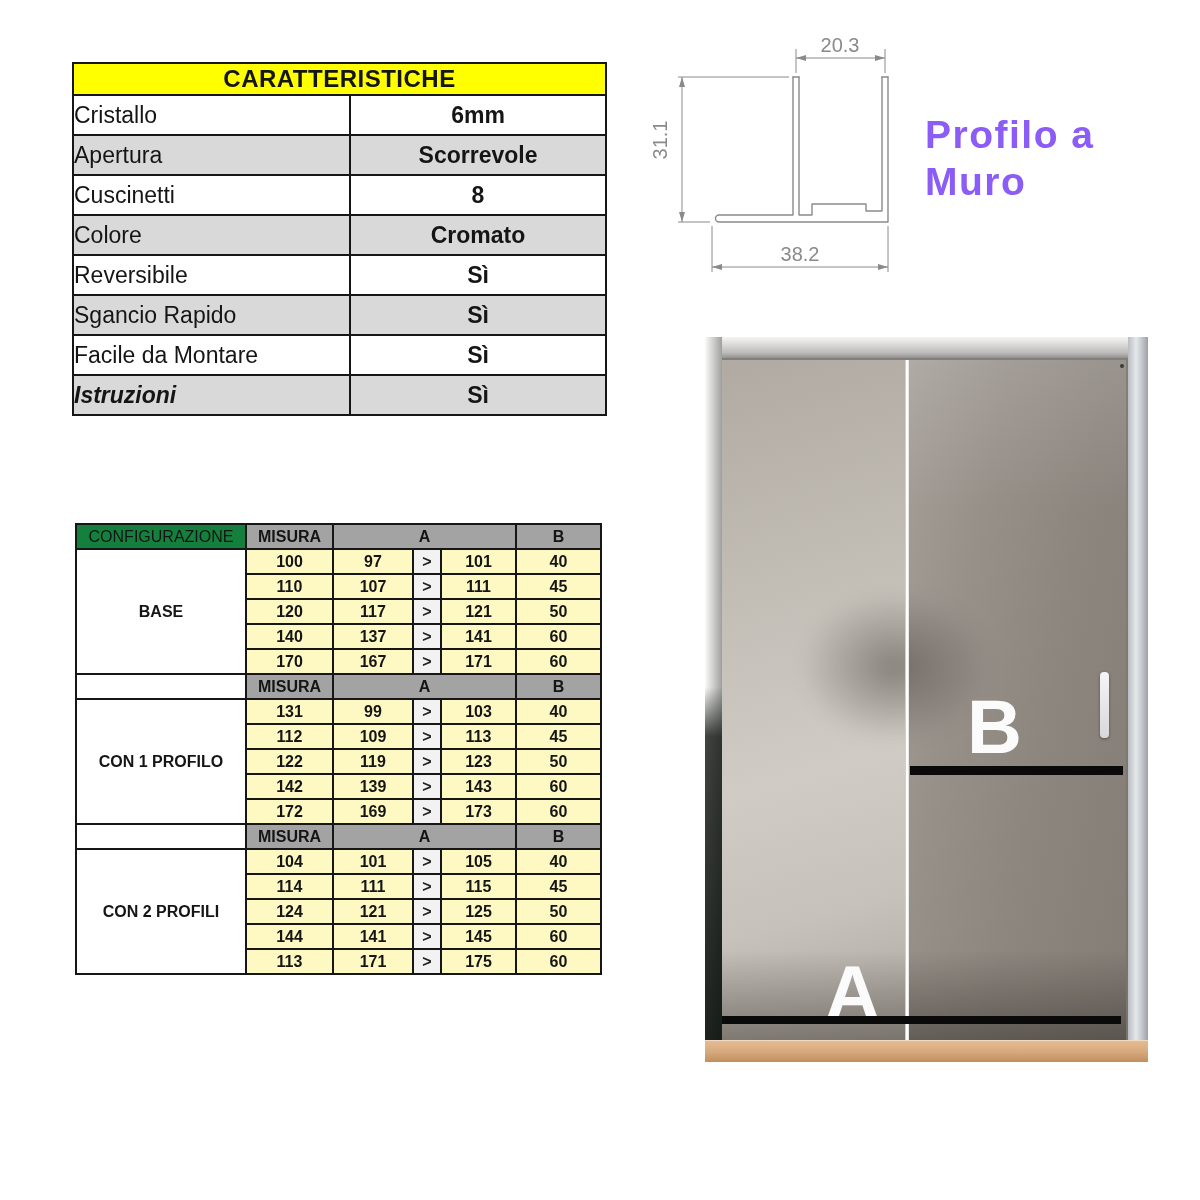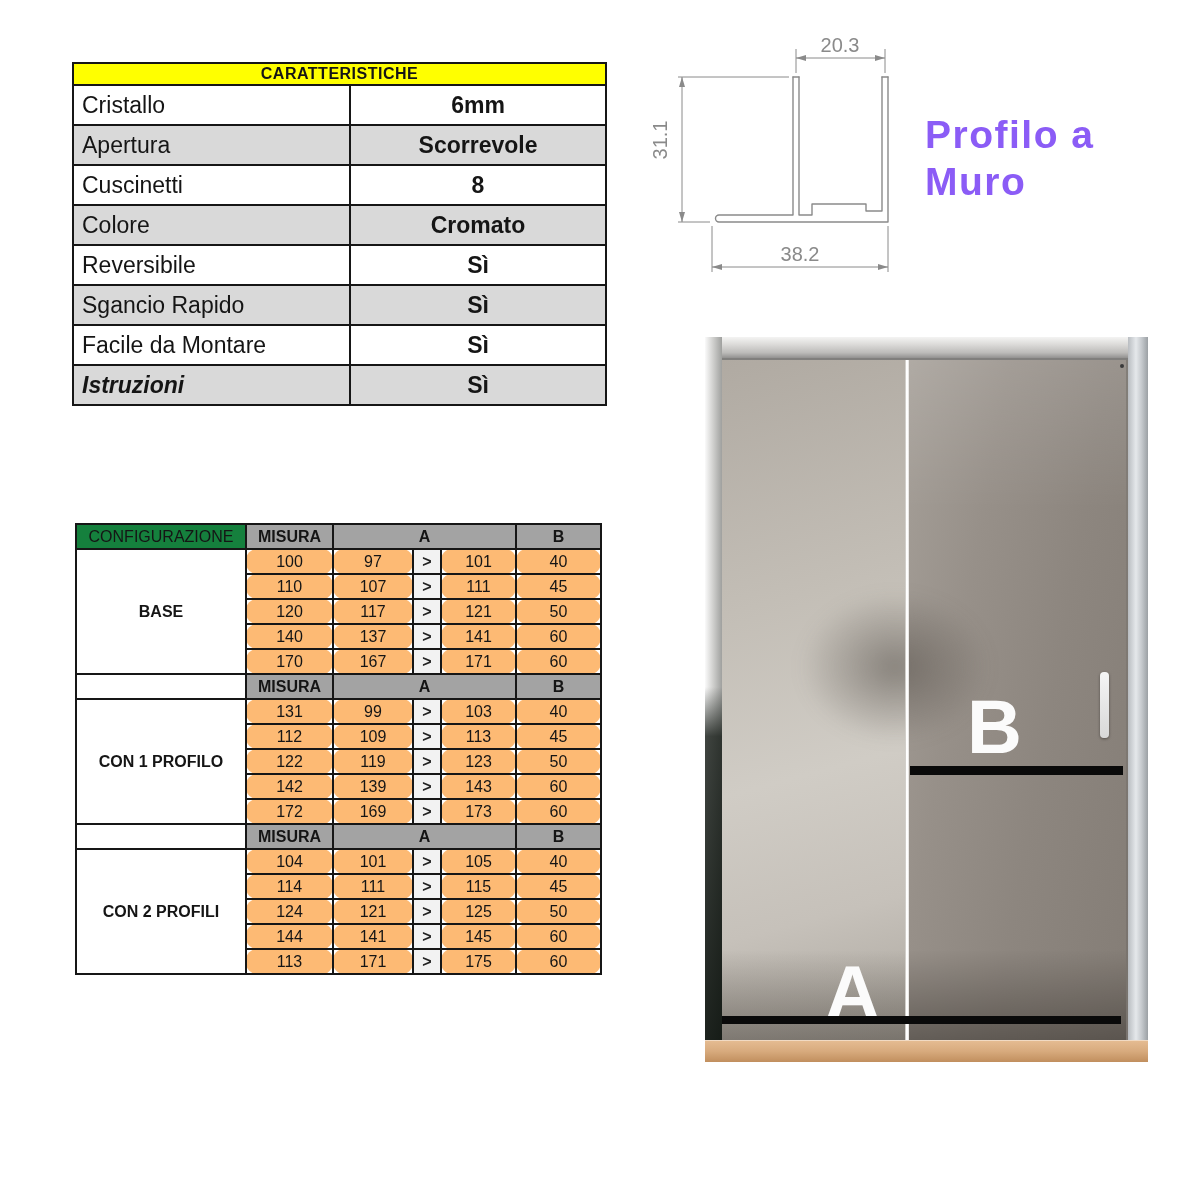--- a/index.html
+++ b/index.html
@@ -2,41 +2,41 @@
 <html><head>
 <meta charset="utf-8">
 <style>
   html,body{margin:0;padding:0;background:#fff;}
   #canvas{position:relative;width:1200px;height:1200px;background:#ffffff;overflow:hidden;
           font-family:"Liberation Sans",sans-serif;color:#151515;}
 
   
   .char-table{position:absolute;left:72px;top:62px;width:533px;border-collapse:collapse;table-layout:fixed;}
   .char-table td,.char-table th{border:2px solid #161616;box-sizing:border-box;}
-  .char-title{height:20px;background:#ffff00;font-weight:700;font-size:16px;text-align:center;letter-spacing:.5px;}
+  .char-title{height:20px;background:#ffff00;font-weight:700;font-size:24px;text-align:center;letter-spacing:.5px;}
   .char-table td{height:40px;font-size:23px;}
-  .char-label{padding-left:8px;text-align:left;font-weight:400;}
+  .char-label{padding-left:0;text-align:left;font-weight:400;}
   .char-value{text-align:center;font-weight:700;}
   .char-table tr:nth-child(3) td,.char-table tr:nth-child(5) td,
   .char-table tr:nth-child(7) td,.char-table tr:nth-child(9) td{background:#d9d9d9;}
   .char-table tr:nth-child(9) .char-label{font-style:italic;font-weight:600;}
 
   
   .drawing{position:absolute;left:648px;top:24px;width:265px;height:258px;}
   .caption{position:absolute;left:925px;top:112px;width:212px;text-align:left;
            font-size:39px;font-weight:600;letter-spacing:1.5px;line-height:1.2;color:#8b5cf6;}
 
   
   .cfg-table{position:absolute;left:75px;top:523px;width:525px;border-collapse:collapse;table-layout:fixed;}
   .cfg-table td,.cfg-table th{border:2px solid #161616;box-sizing:border-box;height:25px;padding:0;
                               font-size:16px;text-align:center;vertical-align:middle;}
   .cfg-head{background:#15803d;font-weight:400;font-size:15px;margin-top:21px;}
   .cfg-yellow{background:#a3a3a3;font-weight:700;}
   .cfg-section{font-weight:600;font-size:15px;background:#fff;}
-  .cfg-num{font-weight:400;background:#fdba74;border-radius:11px;}
+  .cfg-num{font-weight:700;background:#fef9c3;}
   .cell-gt{background:#f2f2f2;font-weight:700;font-size:15px;color:#222;
            border-left:1px solid #a6a6a6;border-right:1px solid #a6a6a6;}
   .cell-amin{border-right:1px solid #a6a6a6;}
   .cell-amax{border-left:1px solid #a6a6a6;}
   .cfg-blank{background:#fff;}
 
   
   .photo{position:absolute;left:705px;top:337px;width:443px;height:725px;}
   .rail-top{position:absolute;left:0;top:0;right:0;height:23px;box-sizing:border-box;
     background:linear-gradient(to bottom,#f4f4f3 0%,#dcdbd9 35%,#bcbbb9 75%,#929190 100%);

